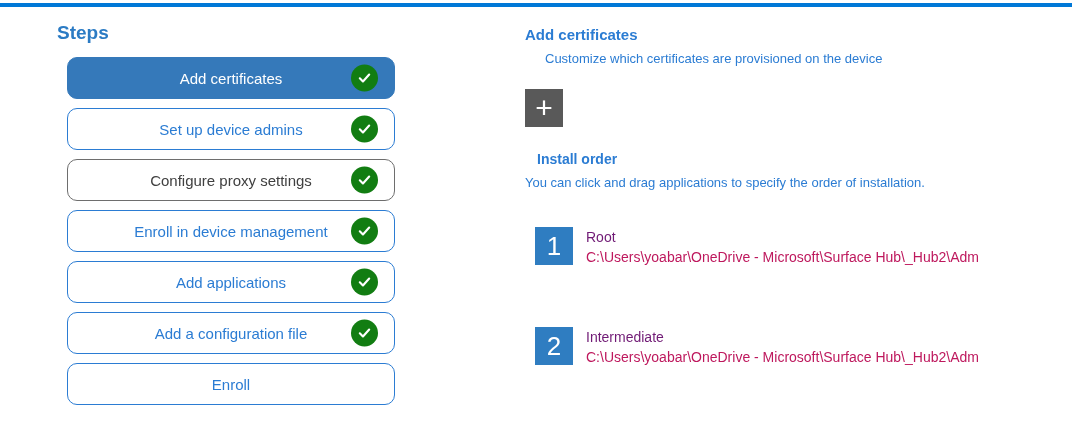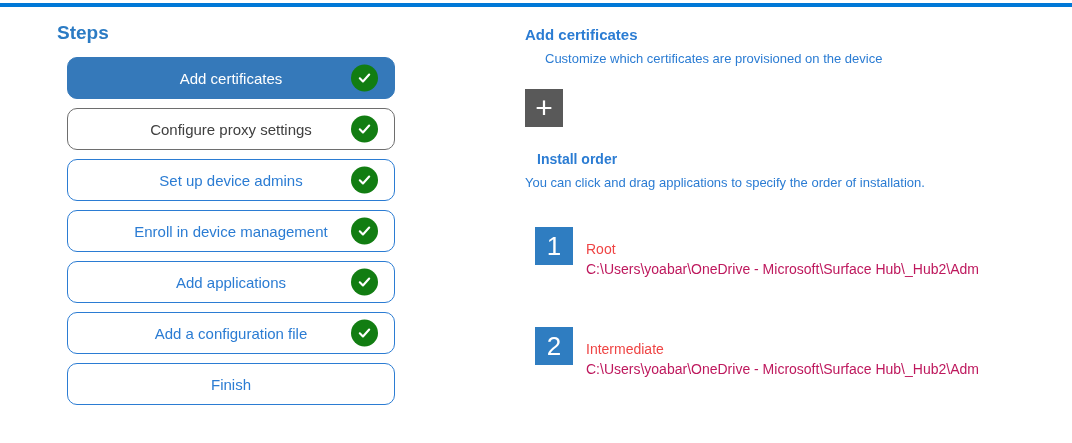--- a/index.html
+++ b/index.html
@@ -77,21 +77,21 @@
   }
   .cert-item.item-0 { top:227px; }
   .cert-item.item-1 { top:327px; }
   .num-square {
     flex:0 0 38px;
     width:38px; height:38px; background:#2f7dc1; color:#ffffff;
     display:flex; align-items:center; justify-content:center;
     font-size:26px; line-height:1;
   }
   .cert-text { padding-top:0px; overflow:hidden; }
-  .cert-name { font-size:14px; color:#ef4444; line-height:20px;margin-top:12px; }
+  .cert-name { font-size:14px; color:#701a75; line-height:20px; }
   .cert-path {
     font-size:14px; color:#be185d; line-height:20px;
     white-space:nowrap; overflow:hidden;
   }
 </style>
 </head>
 <body>
 
 <div class="top-line"></div>
 
@@ -101,31 +101,31 @@
 
   <button class="step-btn active">
     <span>Add certificates</span>
     <span class="check">
       <svg width="15" height="15" viewBox="0 0 24 24">
           <path d="M4.5 12.5 L9.5 17.5 L19.5 6.5" stroke="#ffffff" stroke-width="3.4" fill="none" stroke-linecap="round" stroke-linejoin="round"></path>
         </svg>
     </span>
   </button>
 
-  <button class="step-btn neutral">
-    <span>Configure proxy settings</span>
+  <button class="step-btn">
+    <span>Set up device admins</span>
     <span class="check">
       <svg width="15" height="15" viewBox="0 0 24 24">
           <path d="M4.5 12.5 L9.5 17.5 L19.5 6.5" stroke="#ffffff" stroke-width="3.4" fill="none" stroke-linecap="round" stroke-linejoin="round"></path>
         </svg>
     </span>
   </button>
 
-  <button class="step-btn">
-    <span>Set up device admins</span>
+  <button class="step-btn neutral">
+    <span>Configure proxy settings</span>
     <span class="check">
       <svg width="15" height="15" viewBox="0 0 24 24">
           <path d="M4.5 12.5 L9.5 17.5 L19.5 6.5" stroke="#ffffff" stroke-width="3.4" fill="none" stroke-linecap="round" stroke-linejoin="round"></path>
         </svg>
     </span>
   </button>
 
   <button class="step-btn">
     <span>Enroll in device management</span>
     <span class="check">
@@ -147,21 +147,21 @@
   <button class="step-btn">
     <span>Add a configuration file</span>
     <span class="check">
       <svg width="15" height="15" viewBox="0 0 24 24">
           <path d="M4.5 12.5 L9.5 17.5 L19.5 6.5" stroke="#ffffff" stroke-width="3.4" fill="none" stroke-linecap="round" stroke-linejoin="round"></path>
         </svg>
     </span>
   </button>
 
   <button class="step-btn">
-    <span>Finish</span>
+    <span>Enroll</span>
   </button>
 
 </div>
 
 <div class="section-title">Add certificates</div>
 <div class="section-sub">Customize which certificates are provisioned on the device</div>
 
 <div class="add-row">
   <span class="add-square">+</span>
 </div>

